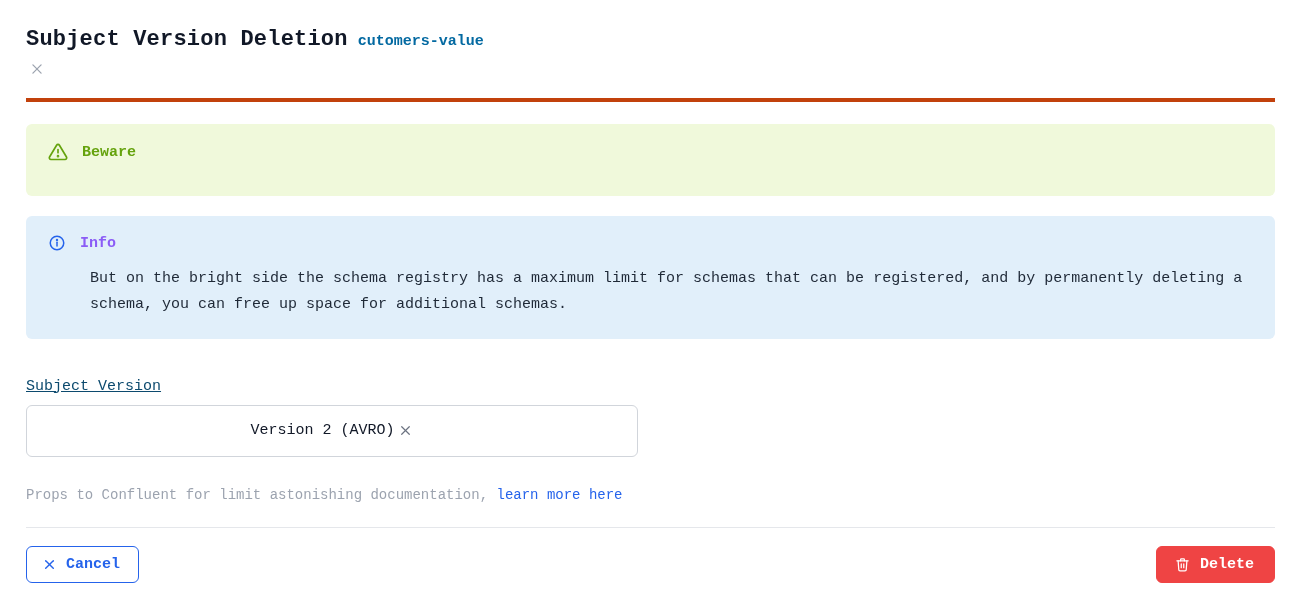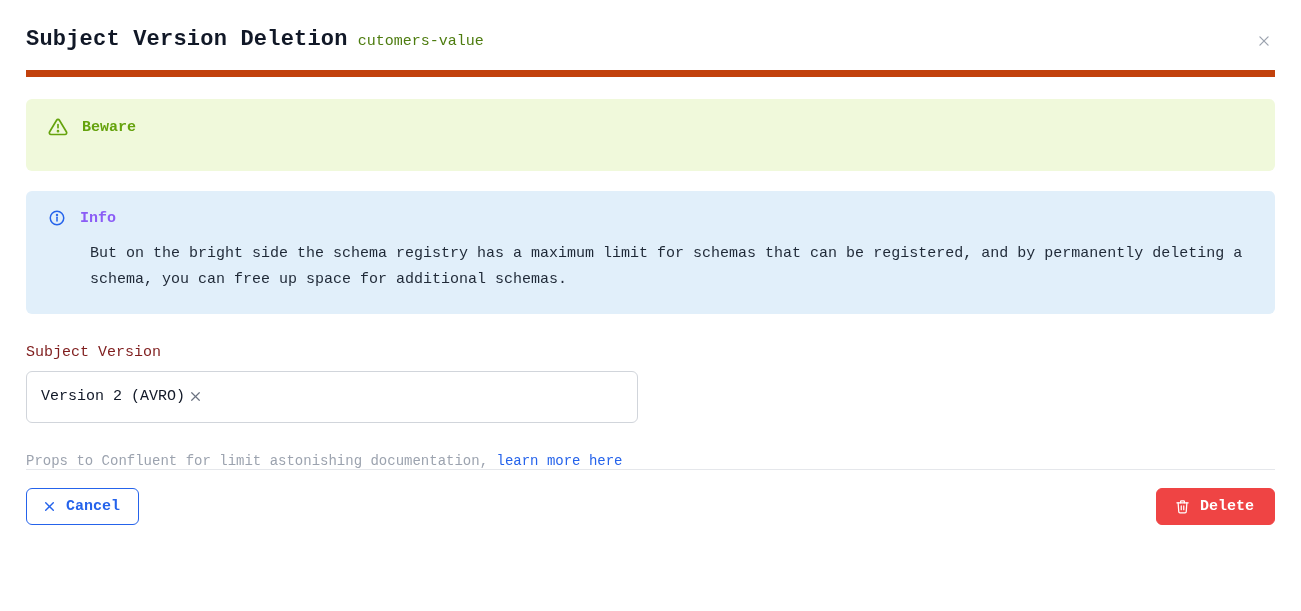--- a/index.html
+++ b/index.html
@@ -12,39 +12,40 @@
     background: #fff;
   }
   .modal {
     width: 1301px;
     padding: 24px 26px 18px 26px;
   }
   .header-row {
     display: flex;
     align-items: flex-start;
     justify-content: space-between;
-    border-bottom: 7px solid #c2410c;
+    border-bottom: 4px solid #c2410c;
     padding-bottom: 18px;
     margin-bottom: 22px;
+    flex-direction: column;
   }
   .title-wrap {
     display: flex;
     align-items: baseline;
     gap: 10px;
   }
   .title {
     font-size: 22px;
     font-weight: 700;
     letter-spacing: 0.2px;
     color: #111827;
   }
   .subtitle {
     font-size: 15px;
-    font-weight: 400;
-    color: #4d7c0f;
+    font-weight: 700;
+    color: #0369a1;
     margin-top: 9px;
   }
   .close-btn {
     background: none;
     border: none;
     padding: 4px;
     margin-top: 6px;
     cursor: pointer;
     color: #9ca3af;
     line-height: 0;
@@ -76,28 +77,29 @@
   .alert-info   .alert-title { color: #8b5cf6; }
   .alert-info   .alert-icon  { color: #2563eb; }
   .alert-icon { display: inline-flex; }
   .alert-body {
     margin-left: 42px;
     line-height: 1.75;
     color: #1f2937;
     word-break: break-word;
   }
   .field-label {
-    margin-top: 30px;
+    margin-top: 39px;
     margin-bottom: 10px;
-    color: #7f1d1d;
+    color: #0c4a6e;
+    text-decoration: underline;
   }
   .select {
     display: flex;
     align-items: center;
-    justify-content: flex-start;
+    justify-content: center;
     width: 612px;
     height: 52px;
     border: 1px solid #d1d5db;
     border-radius: 6px;
     padding: 0 12px 0 14px;
     cursor: pointer;
   }
   .select-value {
     color: #111827;
   }
@@ -112,20 +114,21 @@
   .footnote {
     margin-top: 30px;
     color: #9ca3af;
     font-size: 14px;
   }
   .footnote a {
     color: #2563eb;
     text-decoration: none;
   }
   .footer {
+    margin-top: 24px;
     padding-top: 18px;
     border-top: 1px solid #e5e7eb;
     display: flex;
     justify-content: space-between;
     align-items: center;
   }
   .btn {
     display: inline-flex;
     align-items: center;
     gap: 10px;

